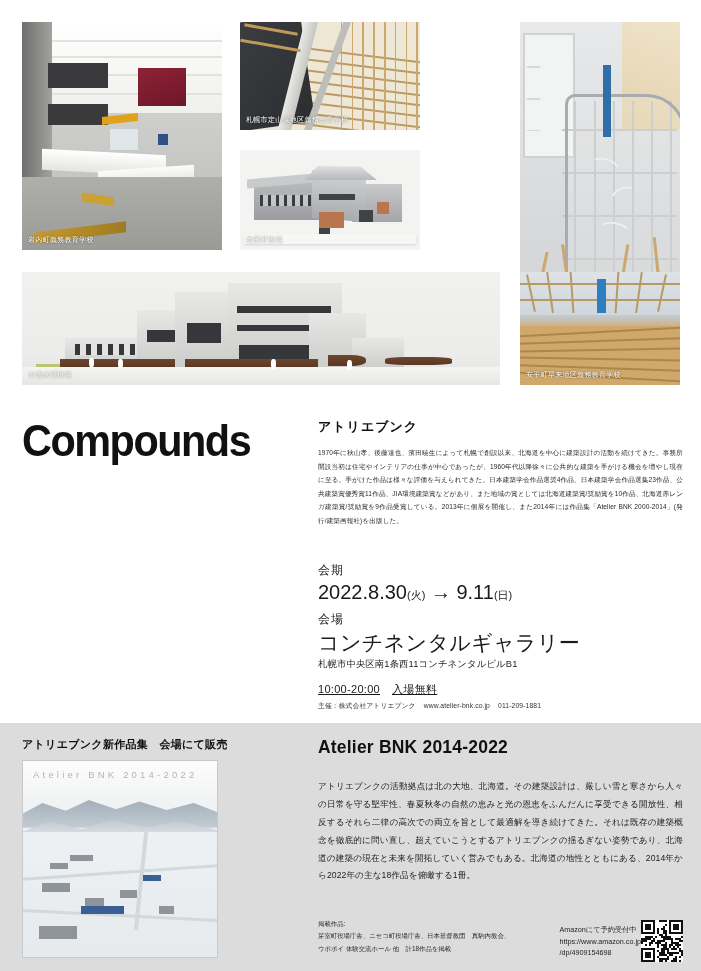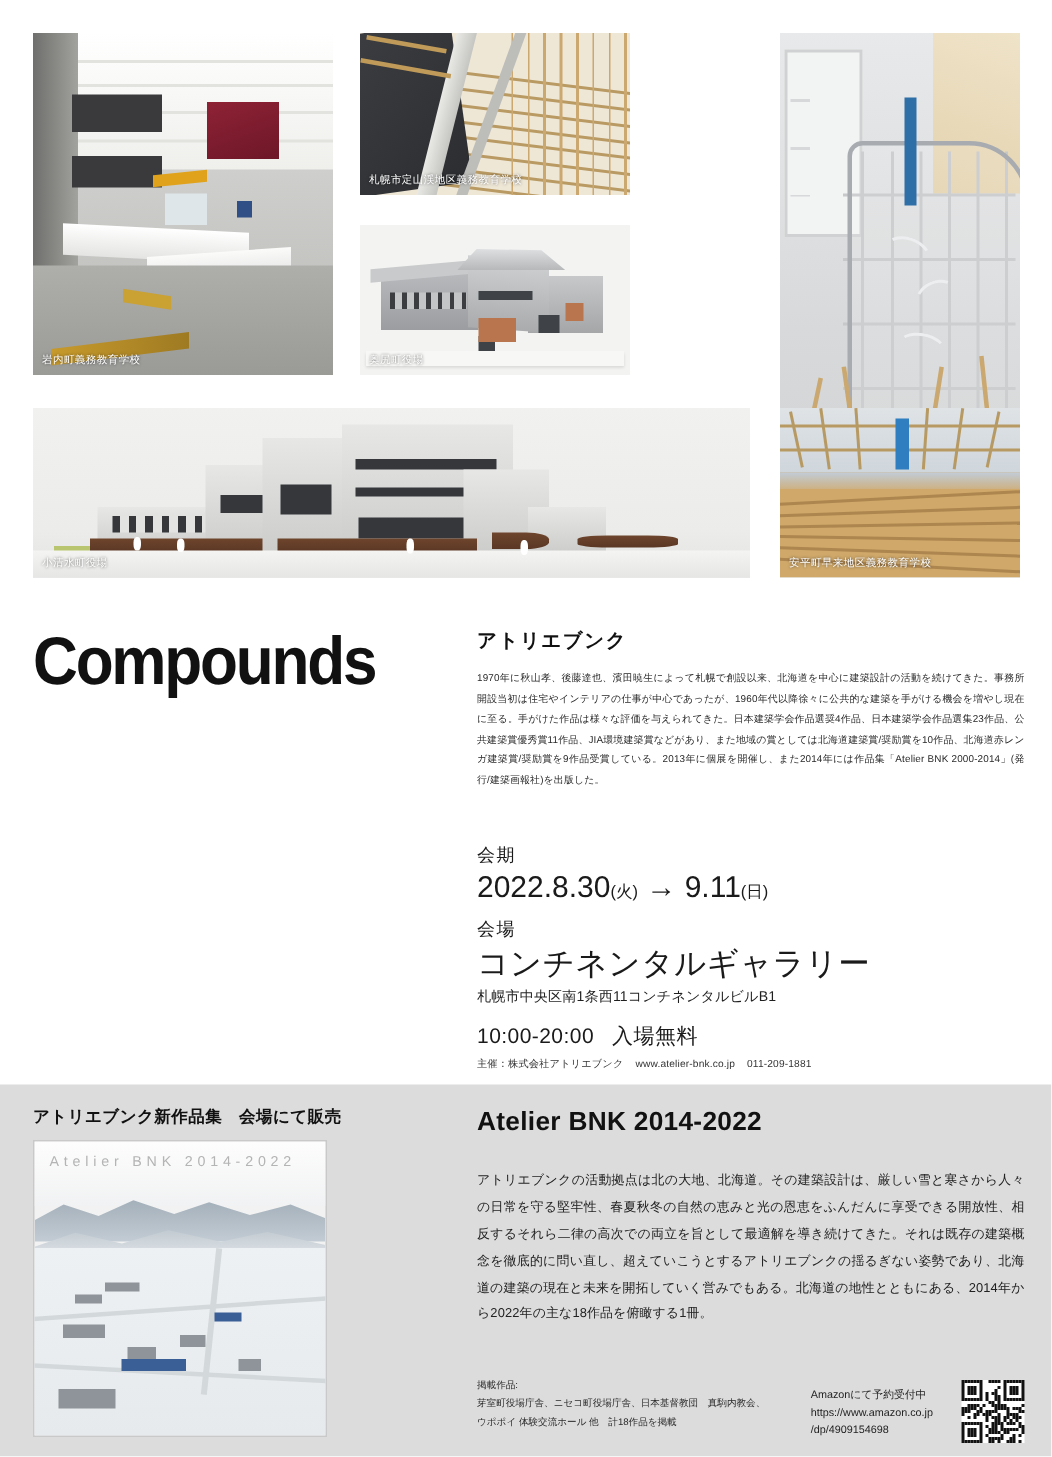--- a/index.html
+++ b/index.html
@@ -155,21 +155,21 @@
   .colR{position:absolute;left:318px;top:8px;width:365px;}
   .rh{font-size:13px;font-weight:600;letter-spacing:1px;margin:0 0 10px 0;color:#111;}
   .rp{font-size:6.6px;line-height:2.06;letter-spacing:.1px;color:#2a2a2a;margin:0;text-align:justify;}
 
   .eventwrap{position:absolute;left:318px;top:152px;width:365px;}
   .ev-label{font-size:12px;font-weight:400;letter-spacing:1px;margin:0 0 2px 0;}
   .ev-date{font-size:20px;font-weight:400;letter-spacing:0px;margin:0 0 6px 0;line-height:1.18;}
   .ev-date .wd{font-size:11px;}
   .ev-place{font-size:21px;font-weight:400;letter-spacing:.4px;margin:0 0 3px 0;line-height:1.2;}
   .ev-addr{font-size:9.4px;letter-spacing:.1px;margin:0 0 11px 0;color:#1f1f1f;}
-  .ev-time{font-size:14px;letter-spacing:.3px;margin:0 0 4px 0;}
+  .ev-time{font-size:11px;letter-spacing:.3px;margin:0 0 4px 0;text-decoration:underline;}
   .ev-time .gap{display:inline-block;width:12px;}
   .ev-org{font-size:6.8px;letter-spacing:.1px;color:#333;margin:0;}
   .ev-org .gap{display:inline-block;width:8px;}
 
   
   .bookpanel{position:absolute;left:0;top:723px;width:701px;height:248px;background:#dcdcdc;}
   .bk-left{position:absolute;left:22px;top:14px;width:272px;}
   .bk-left-h{font-size:11px;font-weight:700;letter-spacing:.3px;margin:0 0 8px 0;color:#111;}
   .coverbox{position:relative;width:194px;height:196px;background:#f2f2f2;border:1px solid #c9c9c9;overflow:hidden;}
   .cover-title{position:absolute;left:10px;top:8px;font-size:9.5px;letter-spacing:3.2px;color:#b4b4b4;white-space:nowrap;z-index:3;}
@@ -189,21 +189,21 @@
   .bk-right{position:absolute;left:318px;top:14px;width:365px;}
   .bk-title{font-size:17.5px;font-weight:700;letter-spacing:.2px;margin:0;color:#111;display:inline-block;}
   .bk-meta{position:absolute;right:0;top:2px;text-align:right;font-size:8.6px;line-height:1.62;color:#1e1e1e;}
   .bk-author{font-size:9.6px;margin:5px 0 0 0;color:#1c1c1c;}
   .bk-author .gap{display:inline-block;width:9px;}
   .bk-desc{font-size:8.6px;line-height:2.08;letter-spacing:.1px;color:#222;margin:20px 0 0 0;text-align:justify;}
   .bk-pub{display:block;text-align:right;}
 
   .bk-foot{position:absolute;left:318px;top:195px;width:365px;}
   .bk-works{font-size:6.4px;line-height:1.95;color:#2b2b2b;margin:0;}
-  .bk-amz{position:absolute;right:61px;top:6px;font-size:7.2px;line-height:1.6;color:#1e1e1e;text-align:left;}
+  .bk-amz{position:absolute;right:42px;top:6px;font-size:7.2px;line-height:1.6;color:#1e1e1e;text-align:left;}
   .qr{position:absolute;right:0;top:2px;width:42px;height:42px;background:#fff;}
   .qr canvas,.qr .cell{position:absolute;background:#111;}
 </style>
 </head>
 <body>
 
 <div class="poster">
 
   <div class="photoband">
 

